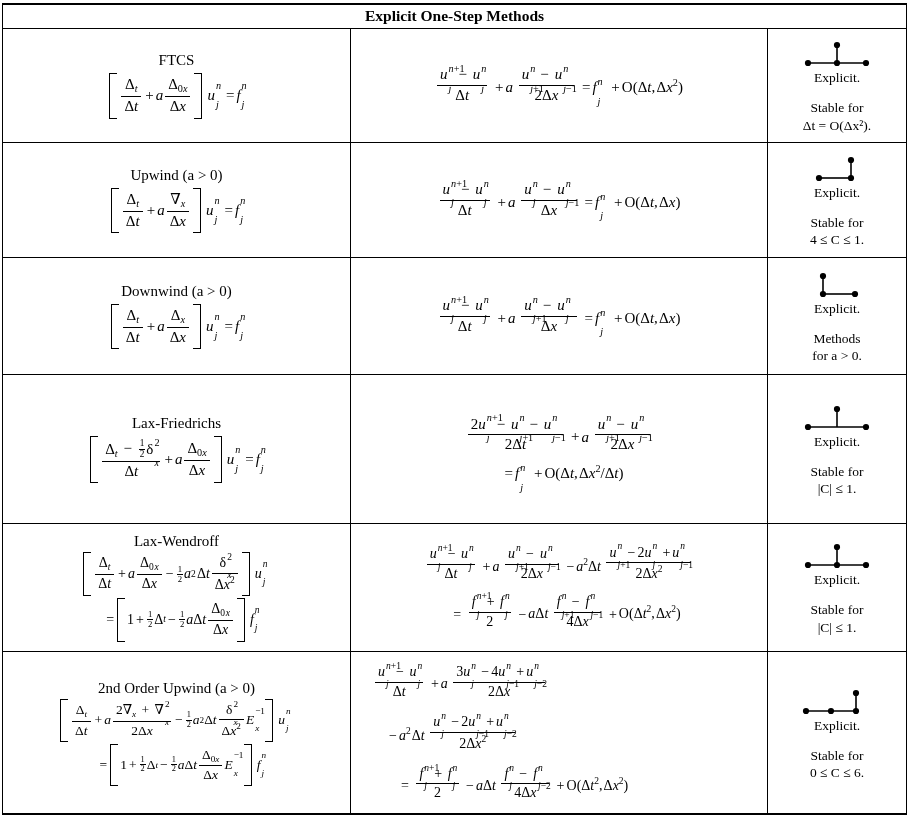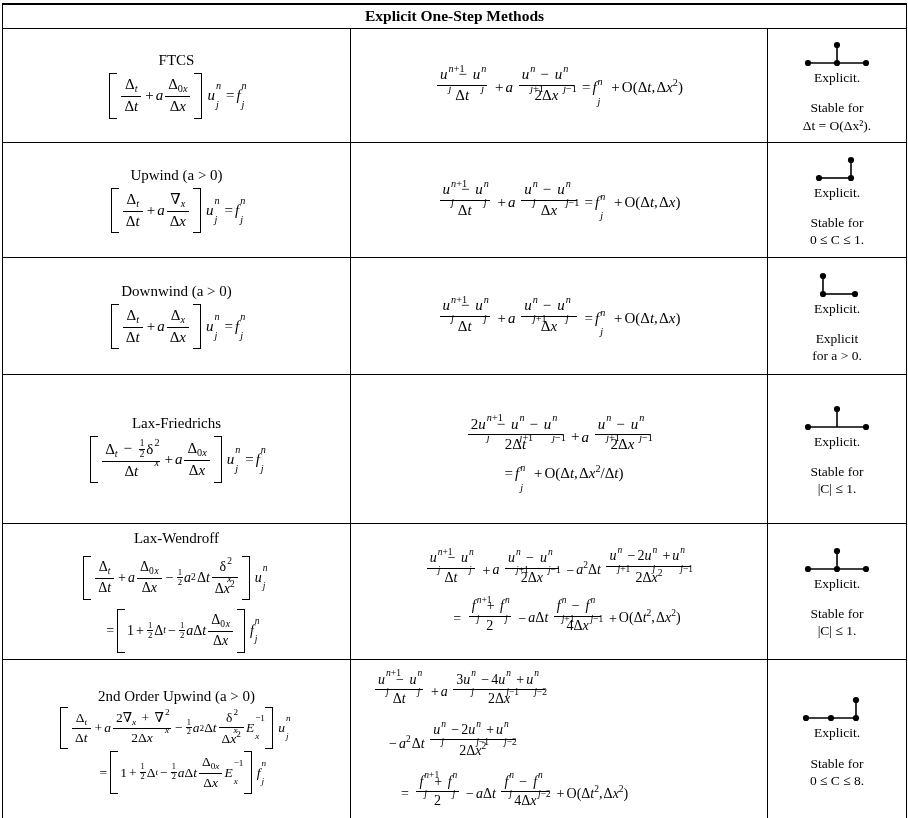--- a/index.html
+++ b/index.html
@@ -335,21 +335,21 @@
         <svg class="stencil" width="86" height="34" viewBox="0 0 86 34">
           <line x1="25" y1="26" x2="57" y2="26" stroke="#000" stroke-width="1.6"></line>
           <line x1="57" y1="26" x2="57" y2="8" stroke="#000" stroke-width="1.6"></line>
           <circle cx="25" cy="26" r="3.1" fill="#000"></circle>
           <circle cx="57" cy="26" r="3.1" fill="#000"></circle>
           <circle cx="57" cy="8" r="3.1" fill="#000"></circle>
         </svg>
         <div class="explicit-lbl">Explicit.</div>
         <div class="stable-block">
           <span class="l2">Stable for</span>
-          <span class="l2">0 ≤ C ≤ 1.</span>
+          <span class="l2">4 ≤ C ≤ 1.</span>
         </div>
       </div>
     </td>
   </tr>
 
   <tr class="body-row" style="height:117px">
     <td>
       <div class="cell-inner">
         <div class="method-name">Downwind (a &gt; 0)</div>
         <div class="math eq-line">
@@ -401,21 +401,21 @@
       <div class="comment-inner">
         <svg class="stencil" width="86" height="34" viewBox="0 0 86 34">
           <line x1="29" y1="26" x2="61" y2="26" stroke="#000" stroke-width="1.6"></line>
           <line x1="29" y1="26" x2="29" y2="8" stroke="#000" stroke-width="1.6"></line>
           <circle cx="29" cy="26" r="3.1" fill="#000"></circle>
           <circle cx="61" cy="26" r="3.1" fill="#000"></circle>
           <circle cx="29" cy="8" r="3.1" fill="#000"></circle>
         </svg>
         <div class="explicit-lbl">Explicit.</div>
         <div class="stable-block">
-          <span class="l2">Explicit</span>
+          <span class="l2">Methods</span>
           <span class="l2">for a &gt; 0.</span>
         </div>
       </div>
     </td>
   </tr>
 
   <tr class="body-row" style="height:149px">
     <td>
       <div class="cell-inner">
         <div class="method-name">Lax-Friedrichs</div>
@@ -479,21 +479,21 @@
         <div class="stable-block">
           <span class="l2">Stable for</span>
           <span class="l2">|C| ≤ 1.</span>
         </div>
       </div>
     </td>
   </tr>
 
   <tr class="body-row" style="height:128px">
     <td>
-      <div class="cell-inner" style="gap:9px">
+      <div class="cell-inner" style="gap:2px">
         <div class="method-name">Lax-Wendroff</div>
         <div class="math eq-line" style="font-size:14px">
           <span class="bracketed">
                   <span class="bk l"></span>
                   <span class="bk-body">
             <span class="frac">
                       <span class="num">Δ<span class="sub"><i>t</i></span></span>
                       <span class="den">Δ<i class="mi">t</i></span>
                     </span>
             <span class="mo">+</span><i class="mi">a</i>
@@ -687,21 +687,21 @@
           <line x1="12" y1="26" x2="62" y2="26" stroke="#000" stroke-width="1.6"></line>
           <line x1="62" y1="26" x2="62" y2="8" stroke="#000" stroke-width="1.6"></line>
           <circle cx="12" cy="26" r="3.1" fill="#000"></circle>
           <circle cx="37" cy="26" r="3.1" fill="#000"></circle>
           <circle cx="62" cy="26" r="3.1" fill="#000"></circle>
           <circle cx="62" cy="8" r="3.1" fill="#000"></circle>
         </svg>
         <div class="explicit-lbl">Explicit.</div>
         <div class="stable-block">
           <span class="l2">Stable for</span>
-          <span class="l2">0 ≤ C ≤ 8.</span>
+          <span class="l2">0 ≤ C ≤ 6.</span>
         </div>
       </div>
     </td>
   </tr>
 
 </tbody>
     </table>
 </div>
 
 </body></html>

